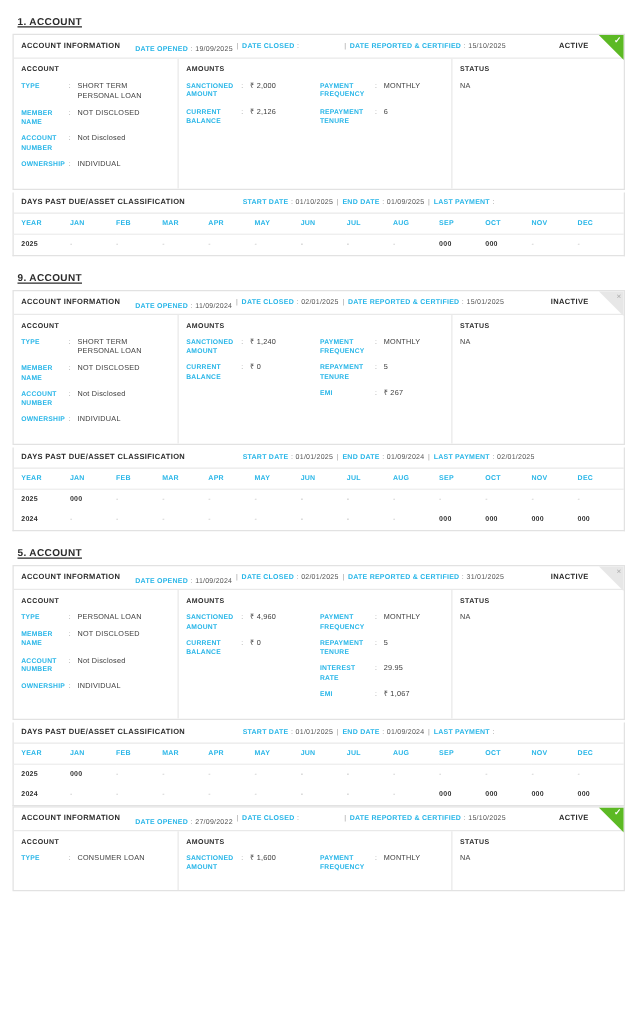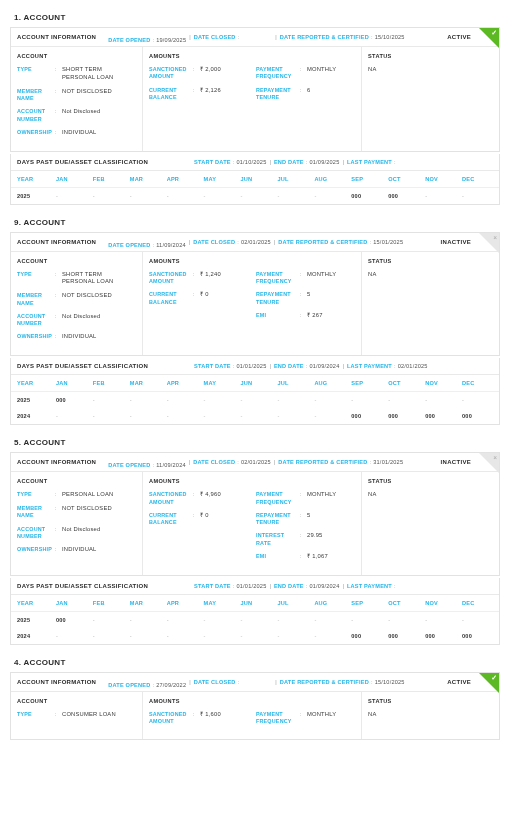--- a/index.html
+++ b/index.html
@@ -19,20 +19,21 @@
     color: #2b2b2b;
     padding: 7px 0 0 4px;
   }
 
   .acct-heading {
     font-size: 8px;
     font-weight: bold;
     letter-spacing: 0.3px;
     color: #2b2b2b;
     padding: 13px 0 5px 4px;
+    text-decoration: underline;
   }
 
   
   .card {
     border: 1px solid #e2e2e2;
     background: #fff;
     position: relative;
     overflow: hidden;
     margin-bottom: 2px;
   }
@@ -589,21 +590,20 @@
               <td class="dash">-</td>
               <td class="dash">-</td>
               <td class="">000</td>
               <td class="">000</td>
               <td class="">000</td>
               <td class="">000</td>
             </tr>
           </tbody>
         </table>
       </div>
-      <div class="acct-heading">4. ACCOUNT</div>
       <div class="card">
         <div class="card-head">
           <span class="head-label">ACCOUNT INFORMATION</span>
           <span style="padding-left:12px"><span class="meta"><span class="k">DATE OPENED</span><span class="sep" style="padding:0 2px">:</span><span class="v">27/09/2022</span></span></span>
           <span class="sep">|</span>
           <span class="meta"><span class="k">DATE CLOSED</span><span class="sep" style="padding:0 2px">:</span><span class="v"></span></span>
           <span class="sep" style="padding-left:34px">|</span>
           <span class="meta"><span class="k">DATE REPORTED &amp; CERTIFIED</span><span class="sep" style="padding:0 2px">:</span><span class="v">15/10/2025</span></span>
           <span class="state">ACTIVE</span>
           <span class="corner ">

